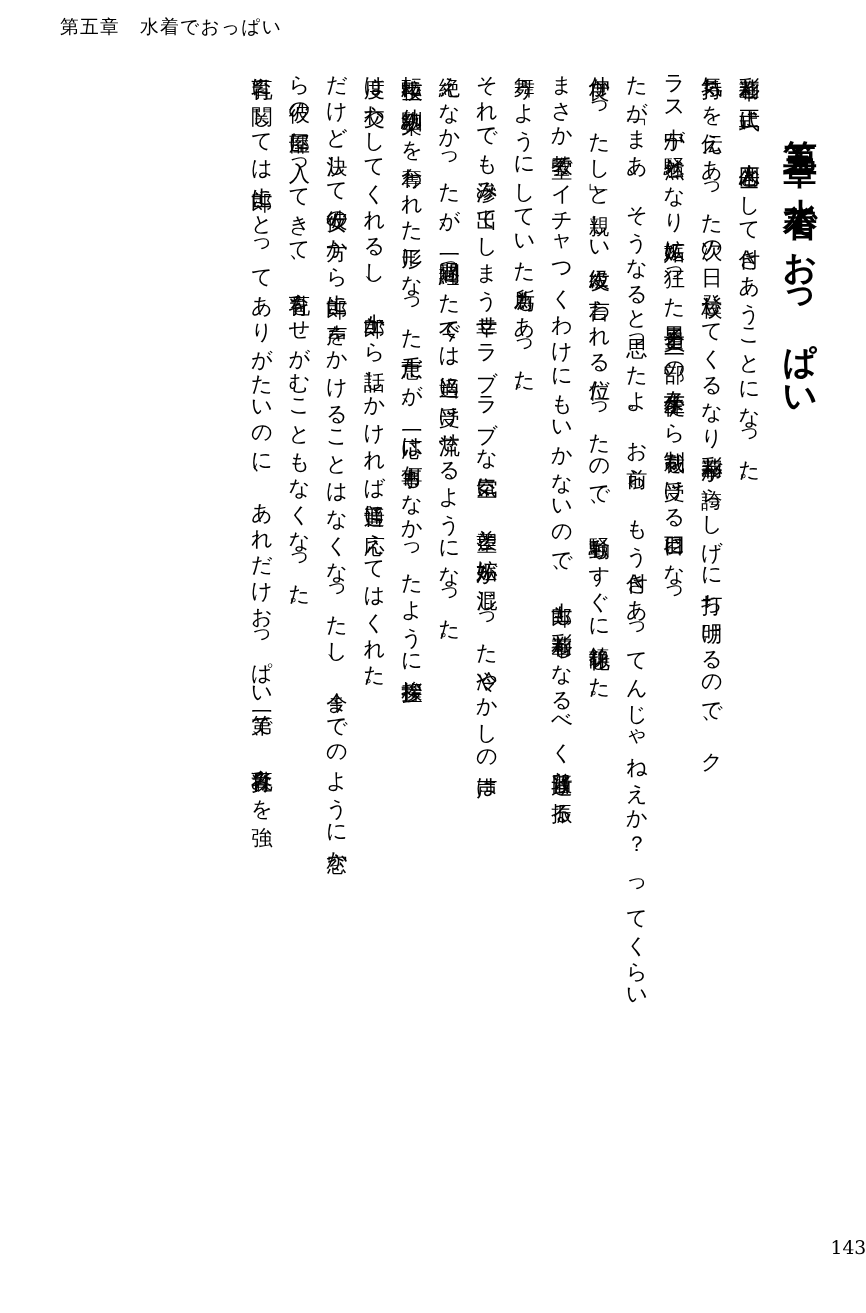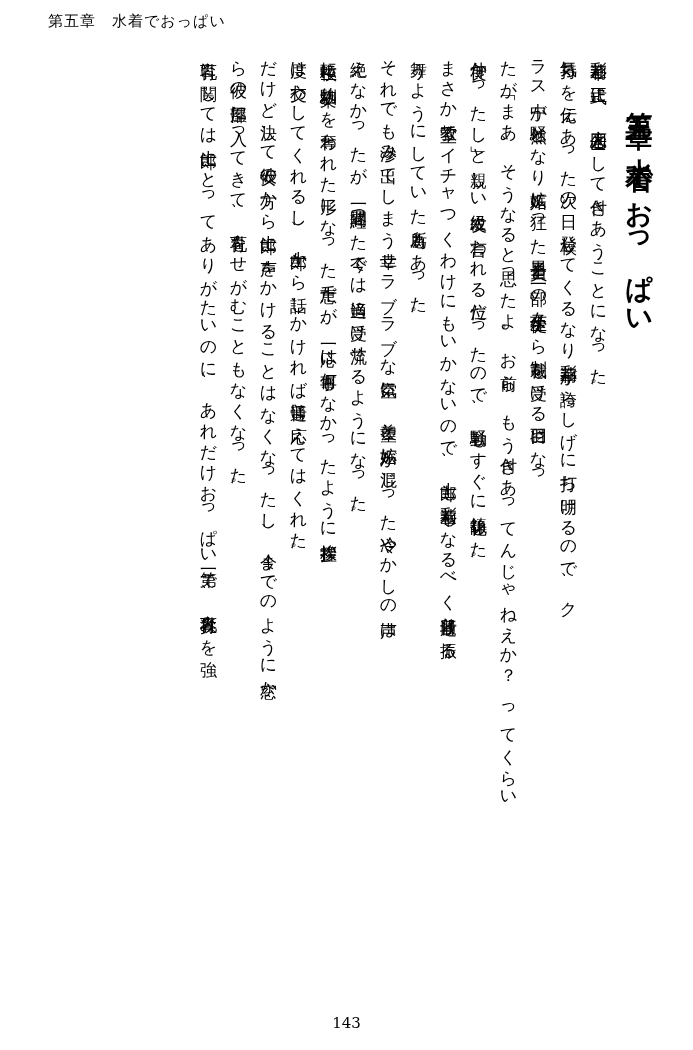--- a/index.html
+++ b/index.html
@@ -61,24 +61,24 @@
     font-size: 27px;
     font-weight: bold;
     letter-spacing: 5px;
     width: 46px;
     flex: 0 0 46px;
     height: 500px;
     padding-top: 42px;
   }
   .page-number {
     position: absolute;
-    bottom: 18px;
+    bottom: 43px;
     left: 0;
     width: 693px;
-    text-align: center;
+    text-align: right;
     font-size: 15px;
     font-family: "DejaVu Serif", "Liberation Serif", serif;
   }
 </style>
 </head>
 <body>
 
 <div class="page">
 
   <div class="running-head">第五章　水着でおっぱい</div>

